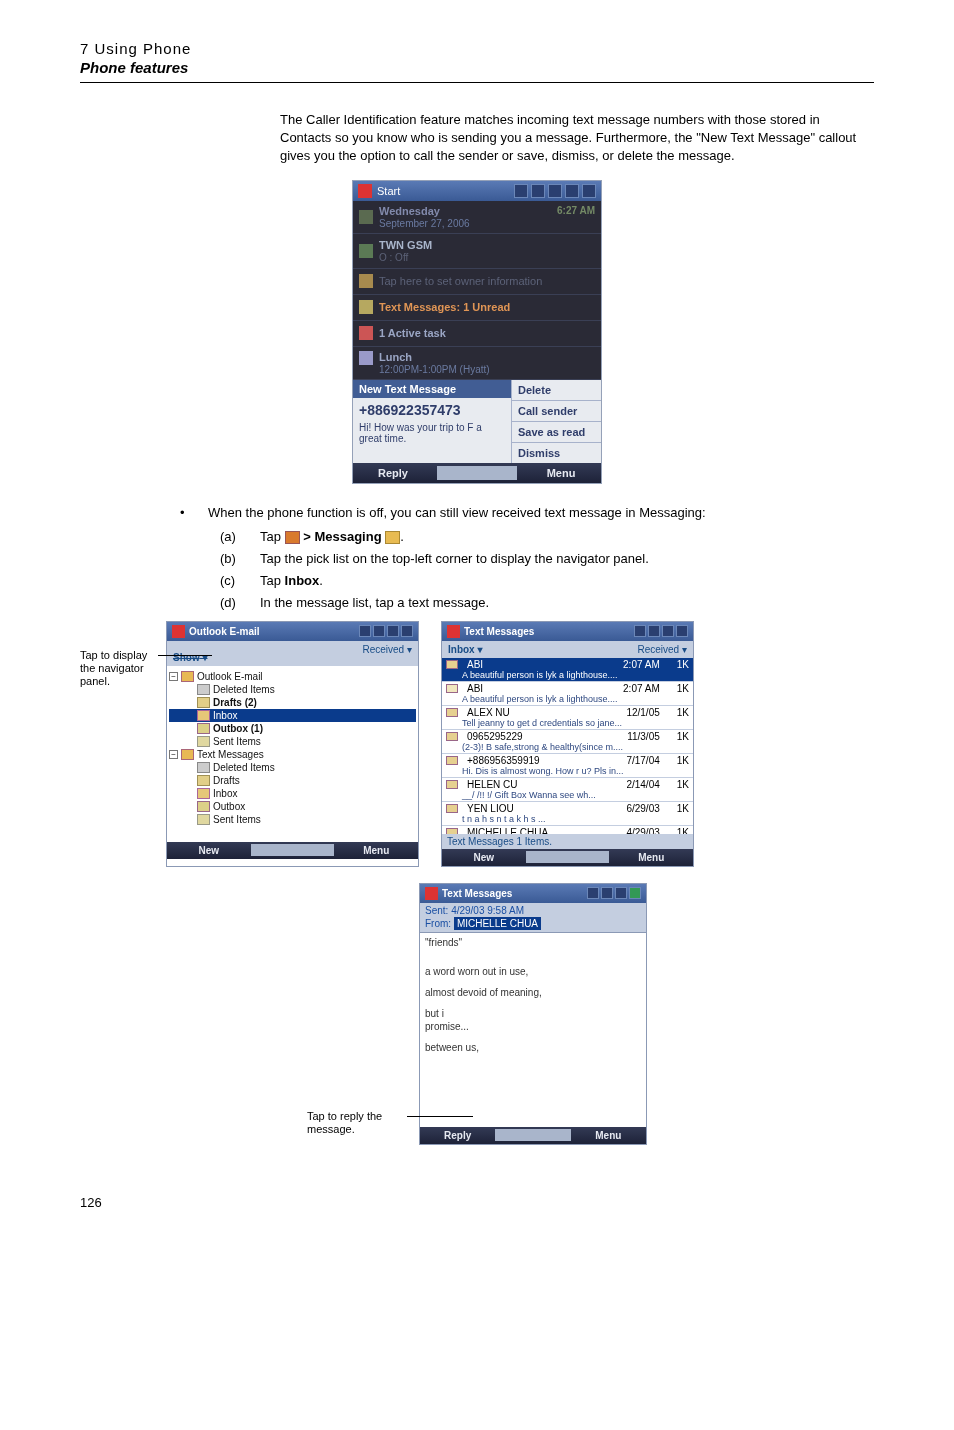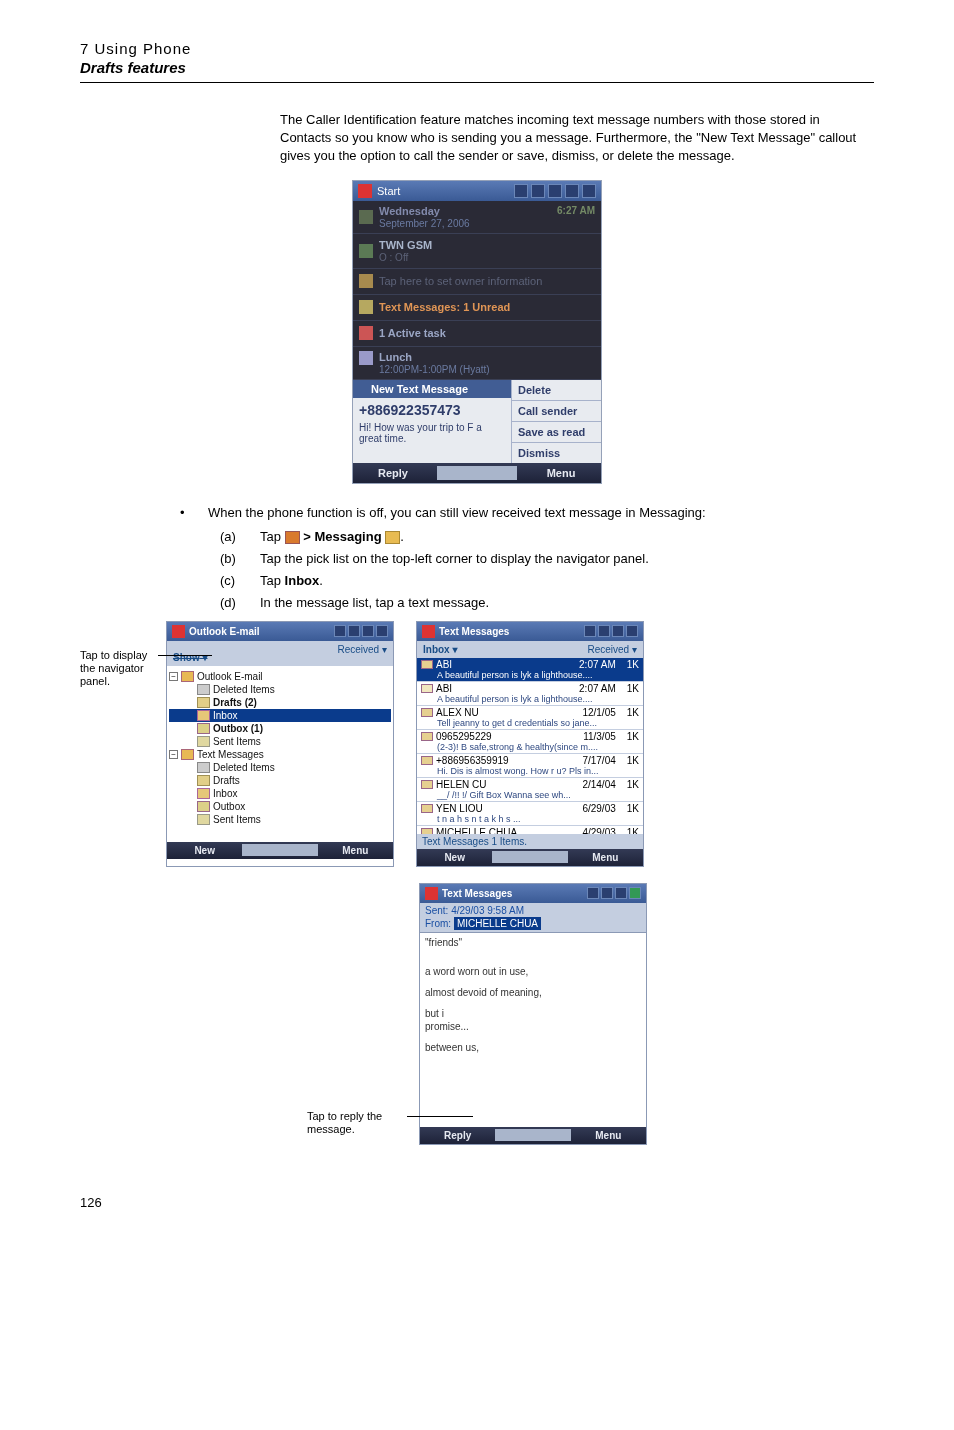--- a/index.html
+++ b/index.html
@@ -20,21 +20,21 @@
   .shot1 .row { padding: 5px 6px; border-bottom: 1px solid #3a3f55; display:flex; align-items:center; gap:6px; min-height:26px; }
   .shot1 .row .sq { width:14px;height:14px;background:#555;flex-shrink:0; }
   .shot1 .datebox { padding:4px 6px; }
   .shot1 .datebox .d1 { color:#828aac; font-weight:bold; }
   .shot1 .datebox .d2 { color:#6a7aa1; font-size:10px; }
   .shot1 .datebox .tm { float:right; color:#748a66; font-weight:bold; font-size:10px; }
   .shot1 .faded { color:#5c6278; }
   .shot1 .orange { color:#e09555; font-weight:bold; }
   .shot1 .small { font-size:10px; color:#5c6278; }
   .shot1 .white { background:#e8ebf0; color:#2f3d6a; }
-  .shot1 .white .hdr { background:#415d94; color:#fff; padding:3px 18px; font-weight:bold; }
+  .shot1 .white .hdr { background:#415d94; color:#fff; padding:3px 6px; font-weight:bold; }
   .shot1 .white .cell { padding:4px 6px; }
   .shot1 .white .num { font-weight:bold; font-size:14px; }
   .shot1 .white .grid { display:grid; grid-template-columns: 1fr 90px; }
   .shot1 .white .right { border-left:1px solid #a7b2cb; }
   .shot1 .bot { background:linear-gradient(#333a55,#1d2238); color:#e6e9f1; display:flex; }
   .shot1 .bot span { flex:1; text-align:center; padding:4px 0; font-weight:bold; }
   .shot1 .sip { width:18px;height:14px; background:#a9b5cb; align-self:center; margin:0 4px; }
 
   
   .bull { display:flex; margin-left:100px; margin-bottom:6px; line-height:1.4; }
@@ -47,21 +47,21 @@
   .ico { display:inline-block; width:15px; height:13px; vertical-align:middle; }
   .ico-start { background:#d97a2d; border:1px solid #955; }
   .ico-msg { background:#e8bb52; border:1px solid #a83; }
 
   
   .figrow { display:flex; align-items:flex-start; margin-top:8px; }
   .caption { width:78px; font-size:11px; line-height:1.2; margin-top:28px; margin-right:8px; position:relative; }
   .cap-line { position:absolute; height:1px; background:#000; }
 
   .twoshots { display:flex; gap:22px; }
-  .shot2, .shot3, .shot4 { width: 228px; border:1px solid #8b99b5; font-size:10px; background:#fff; }
+  .shot2, .shot3, .shot4 { width: 253px; border:1px solid #8b99b5; font-size:10px; background:#fff; }
   .sh-title { background: linear-gradient(#5a7ab5,#3a5a95); color:#fff; padding:3px 5px; display:flex; align-items:center; gap:4px; font-weight:bold; }
   .sh-title .win { width:13px;height:13px;background:#d33; }
   .sh-title .st-icons { margin-left:auto; display:flex; gap:2px; }
   .sh-title .st-icn { width:12px;height:12px;background:#2a3f70;border:1px solid #6b87b8; }
   .sh-hdr { background:#c4cee0; color:#184c86; padding:3px 6px; display:flex; }
   .sh-hdr .a { font-weight:bold; text-decoration: line-through; margin-top: 8px; }
   .sh-hdr .a2 { font-weight:bold; }
   .sh-hdr .b { margin-left:auto; }
   .tree { padding:4px 2px; height:176px; overflow:hidden; }
   .tnode { display:flex; align-items:center; gap:3px; padding:1px 0; color:#111; }
@@ -75,21 +75,21 @@
   .c-out { background:#dcd088; border:1px solid #968; }
   .c-sent { background:#e0d8a0; border:1px solid #998; }
   .ind2 { padding-left: 28px; }
   .bot2 { background:linear-gradient(#333a55,#1d2238); color:#e6e9f1; display:flex; }
   .bot2 span { flex:1; text-align:center; padding:3px 0; font-weight:bold; }
   .bot2 .sip { width:18px;height:12px; background:#a9b5cb; align-self:center; }
 
   .msgs { height:176px; overflow:hidden; }
   .msg-item { border-bottom:1px solid #c4cee0; padding:1px 4px; position:relative; }
   .msg-item.sel { background:#0a3b8c; color:#fff; }
-  .msg-item .l1 { display:flex; align-items:center; gap:3px; }
+  .msg-item .l1 { display:flex; align-items:center; gap:9px; }
   .msg-item .env { width:12px;height:9px;background:#e6d090;border:1px solid #968;flex-shrink:0; }
   .msg-item .env.o { background:#f1e7bf; }
   .msg-item .from { flex:1; white-space:nowrap; overflow:hidden; }
   .msg-item .dt { }
   .msg-item .sz { margin-left:8px; }
   .msg-item .prev { font-size:9px; color:inherit; padding-left:16px; white-space:nowrap; overflow:hidden; }
   .msg-item:not(.sel) .prev { color:#2e4880; }
   .msg-stat { background:#c4cee0; color:#184c86; padding:2px 5px; }
 
   .shot4wrap { display:flex; align-items:flex-end; justify-content:center; margin-top:16px; }
@@ -99,21 +99,21 @@
   .tap-reply { font-size:11px; margin-right:12px; line-height:1.2; text-align:left; width:100px; position:relative; align-self:flex-end; margin-bottom:8px; }
   .tr-line { position:absolute; height:1px; background:#000; top:6px; left:100px; width:66px; }
 
   .pagenum { margin-top: 50px; font-size:13px; }
 </style>
 </head>
 <body>
 
 <div class="page">
   <div class="header-num">7 Using Phone</div>
-  <div class="header-title">Drafts features</div>
+  <div class="header-title">Phone features</div>
   <hr class="rule">
 
   <p class="body-para">The Caller Identification feature matches incoming text message numbers with those stored in Contacts so you know who is sending you a message. Furthermore, the "New Text Message" callout gives you the option to call the sender or save, dismiss, or delete the message.</p>
 
   <div class="shot1">
     <div class="title">
       <span class="win"></span>
       <span>Start</span>
       <span class="icons">
         <span class="icn"></span>

